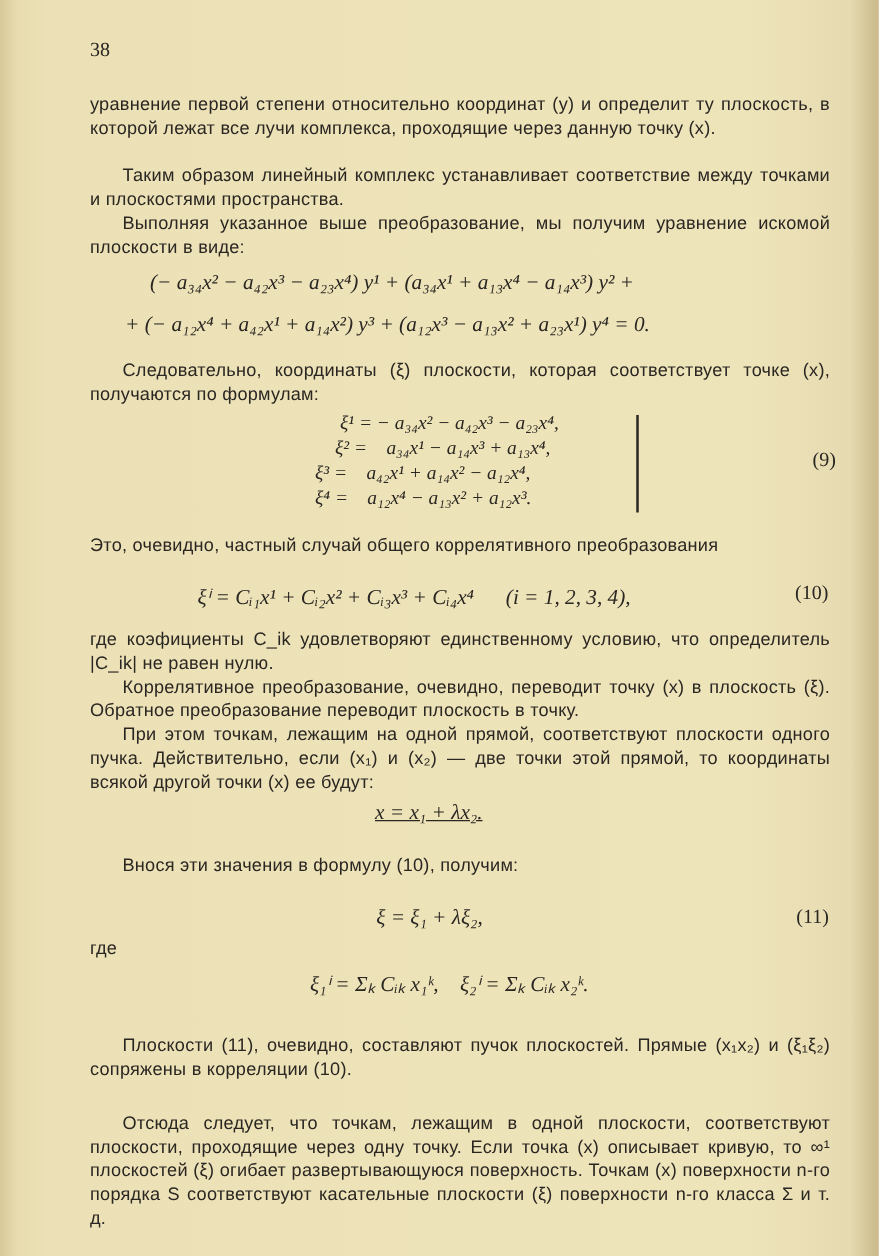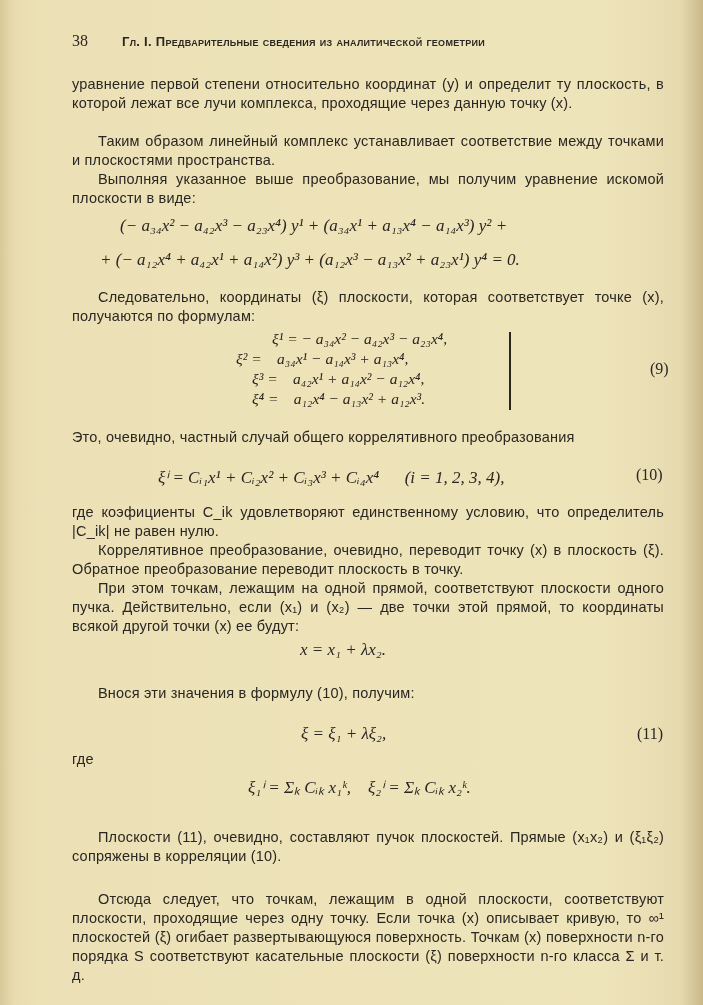--- a/index.html
+++ b/index.html
@@ -18,52 +18,51 @@
   .f { position:absolute; font-family:"Liberation Serif", serif; font-style:italic; font-size:17px; white-space:nowrap; }
   .num { position:absolute; font-family:"Liberation Serif", serif; font-size:16px; }
   .bar { position:absolute; width:1.5px; background:#2a2622; }
 </style>
 </head>
 <body>
 
 <div>
   <div class="header">
     <span class="pg">38</span>
-    <span class="title">Гл. I. Предварительные сведения из аналитической геометрии</span>
   </div>
 </div>
 
 <div class="p" style="top:75px;">уравнение первой степени относительно координат (y) и определит ту плоскость, в которой лежат все лучи комплекса, проходящие через данную точку (x).</div>
 <div class="p ind" style="top:132px;">Таким образом линейный комплекс устанавливает соответствие между точками и плоскостями пространства.</div>
 <div class="p ind" style="top:170px;">Выполняя указанное выше преобразование, мы получим уравнение искомой плоскости в виде:</div>
 
 <div class="f" style="left:120px; top:216px;text-align:right;">(− a₃₄x² − a₄₂x³ − a₂₃x⁴) y¹ + (a₃₄x¹ + a₁₃x⁴ − a₁₄x³) y² +</div>
 <div class="f" style="left:100px; top:250px;">+ (− a₁₂x⁴ + a₄₂x¹ + a₁₄x²) y³ + (a₁₂x³ − a₁₃x² + a₂₃x¹) y⁴ = 0.</div>
 
 <div class="p ind" style="top:288px;">Следовательно, координаты (ξ) плоскости, которая соответствует точке (x), получаются по формулам:</div>
 
 <div>
   <div class="f" style="left:252px; top:330px; font-size:15.5px;margin-left:20px;">ξ¹ = − a₃₄x² − a₄₂x³ − a₂₃x⁴,</div>
-  <div class="f" style="left:236px; top:350px; font-size:15.5px; white-space:pre;">ξ² =    a₃₄x¹ − a₁₄x³ + a₁₃x⁴,</div>
+  <div class="f" style="left:268px; top:350px; font-size:15.5px; white-space:pre;">ξ² =    a₃₄x¹ − a₁₄x³ + a₁₃x⁴,</div>
   <div class="f" style="left:252px; top:370px; font-size:15.5px; white-space:pre;">ξ³ =    a₄₂x¹ + a₁₄x² − a₁₂x⁴,</div>
   <div class="f" style="left:252px; top:390px; font-size:15.5px; white-space:pre;">ξ⁴ =    a₁₂x⁴ − a₁₃x² + a₁₂x³.</div>
   <div class="bar" style="left:509px; top:332px; height:78px;"></div>
   <div class="num" style="left:650px; top:360px;">(9)</div>
 </div>
 
 <div class="p" style="top:428px;">Это, очевидно, частный случай общего коррелятивного преобразования</div>
 
 <div class="f" style="left:158px; top:465px; white-space:pre;">ξⁱ = Cᵢ₁x¹ + Cᵢ₂x² + Cᵢ₃x³ + Cᵢ₄x⁴      (i = 1, 2, 3, 4),</div>
 <div class="num" style="left:636px; top:466px;">(10)</div>
 
 <div class="p" style="top:503px;">где коэфициенты C_ik удовлетворяют единственному условию, что определитель |C_ik| не равен нулю.</div>
 <div class="p ind" style="top:541px;">Коррелятивное преобразование, очевидно, переводит точку (x) в плоскость (ξ). Обратное преобразование переводит плоскость в точку.</div>
 <div class="p ind" style="top:579px;">При этом точкам, лежащим на одной прямой, соответствуют плоскости одного пучка. Действительно, если (x₁) и (x₂) — две точки этой прямой, то координаты всякой другой точки (x) ее будут:</div>
 
-<div class="f" style="left:300px; top:640px;">x = x₁ + λx₂.</div>
+<div class="f" style="left:300px; top:640px;text-decoration:underline;">x = x₁ + λx₂.</div>
 
 <div class="p ind" style="top:684px;">Внося эти значения в формулу (10), получим:</div>
 
 <div class="f" style="left:301px; top:724px;">ξ = ξ₁ + λξ₂,</div>
 <div class="num" style="left:637px; top:725px;">(11)</div>
 
 <div class="p" style="top:750px;">где</div>
 
 <div class="f" style="left:248px; top:775px; white-space:pre;">ξ₁ⁱ = Σₖ Cᵢₖ x₁ᵏ,    ξ₂ⁱ = Σₖ Cᵢₖ x₂ᵏ.</div>
 

